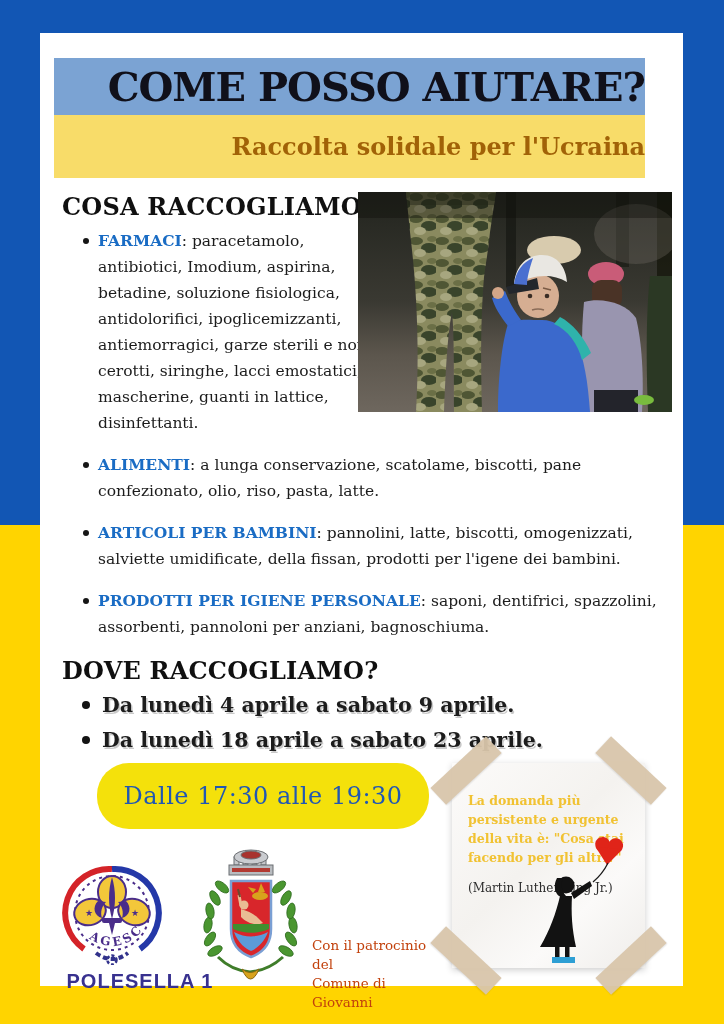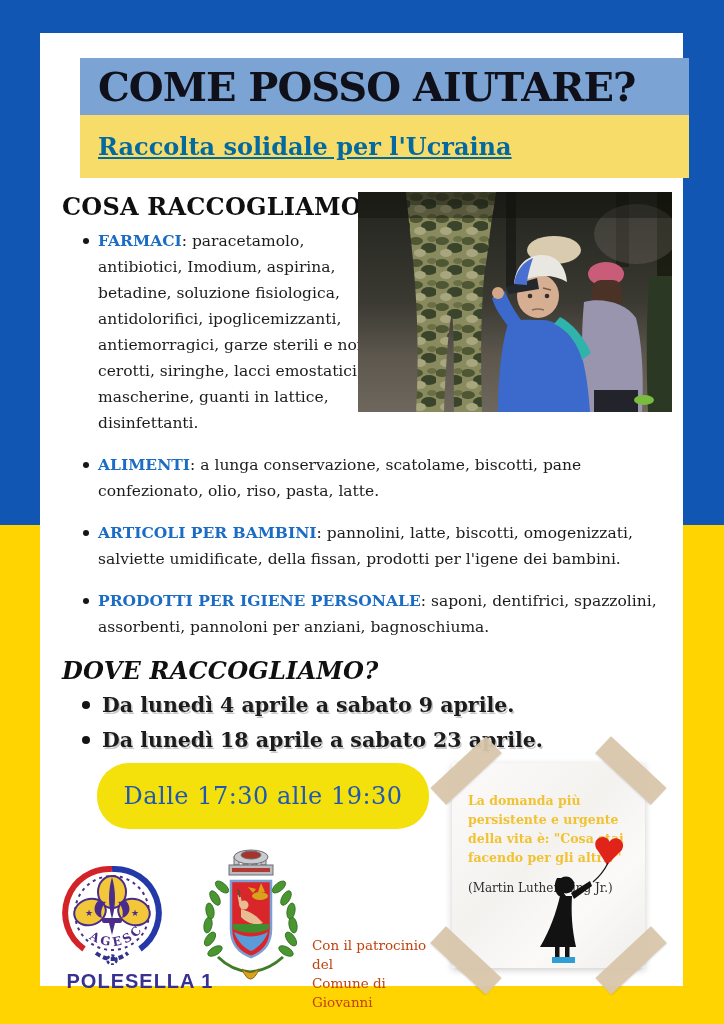--- a/index.html
+++ b/index.html
@@ -2,30 +2,30 @@
 <html><head>
 <meta charset="utf-8">
 <style>
   html,body{margin:0;padding:0;}
   body{width:724px;height:1024px;overflow:hidden;font-family:"DejaVu Serif",serif;}
   .poster{position:relative;width:724px;height:1024px;
     background:linear-gradient(180deg,#1256b4 0,#1256b4 51.3%,#ffd400 51.3%,#ffd400 100%);}
   .page{position:absolute;left:40px;top:33px;width:643px;height:953px;background:#ffffff;}
 
   
-  .band{margin-left:40px;width:591px;display:flex;align-items:center;justify-content:flex-start;padding-left:18px;}
+  .band{margin-left:14px;width:591px;display:flex;align-items:center;justify-content:flex-end;}
   .band-blue{margin-top:25px;height:57px;background:#7ba3d3;}
   .band-yellow{height:63px;background:#f8dc69;}
   .main-title{font-size:40px;font-weight:bold;color:#10101a;letter-spacing:-1px;white-space:nowrap;}
-  .sub-title{font-size:24px;font-weight:bold;color:#0369a1;text-decoration:underline;}
+  .sub-title{font-size:24px;font-weight:bold;color:#a16207;}
 
   
   .content{position:relative;padding:14px 12px 0 22px;color:#1c1c1c;}
   .section-heading{font-size:24px;font-weight:bold;color:#101010;margin:0 0 7px 0;letter-spacing:.2px;}
-  .section-heading.second{margin-top:8px;font-style:italic;}
+  .section-heading.second{margin-top:8px;}
 
   ul.items{list-style:none;margin:0;padding:0;}
   ul.items li{position:relative;padding-left:36px;font-size:15.5px;line-height:26px;margin-bottom:16px;}
   ul.items li::before{content:"";position:absolute;left:21px;top:10px;width:6px;height:6px;border-radius:50%;background:#161616;}
   .kw{color:#1a6cc4;font-weight:bold;}
 
   .farmaci-row{display:flex;min-height:224px;}
   .farmaci-row li{width:286px;line-height:23.5px;margin-bottom:10px;}
 
   .photo{position:absolute;left:318px;top:159px;width:314px;height:220px;display:block;}

